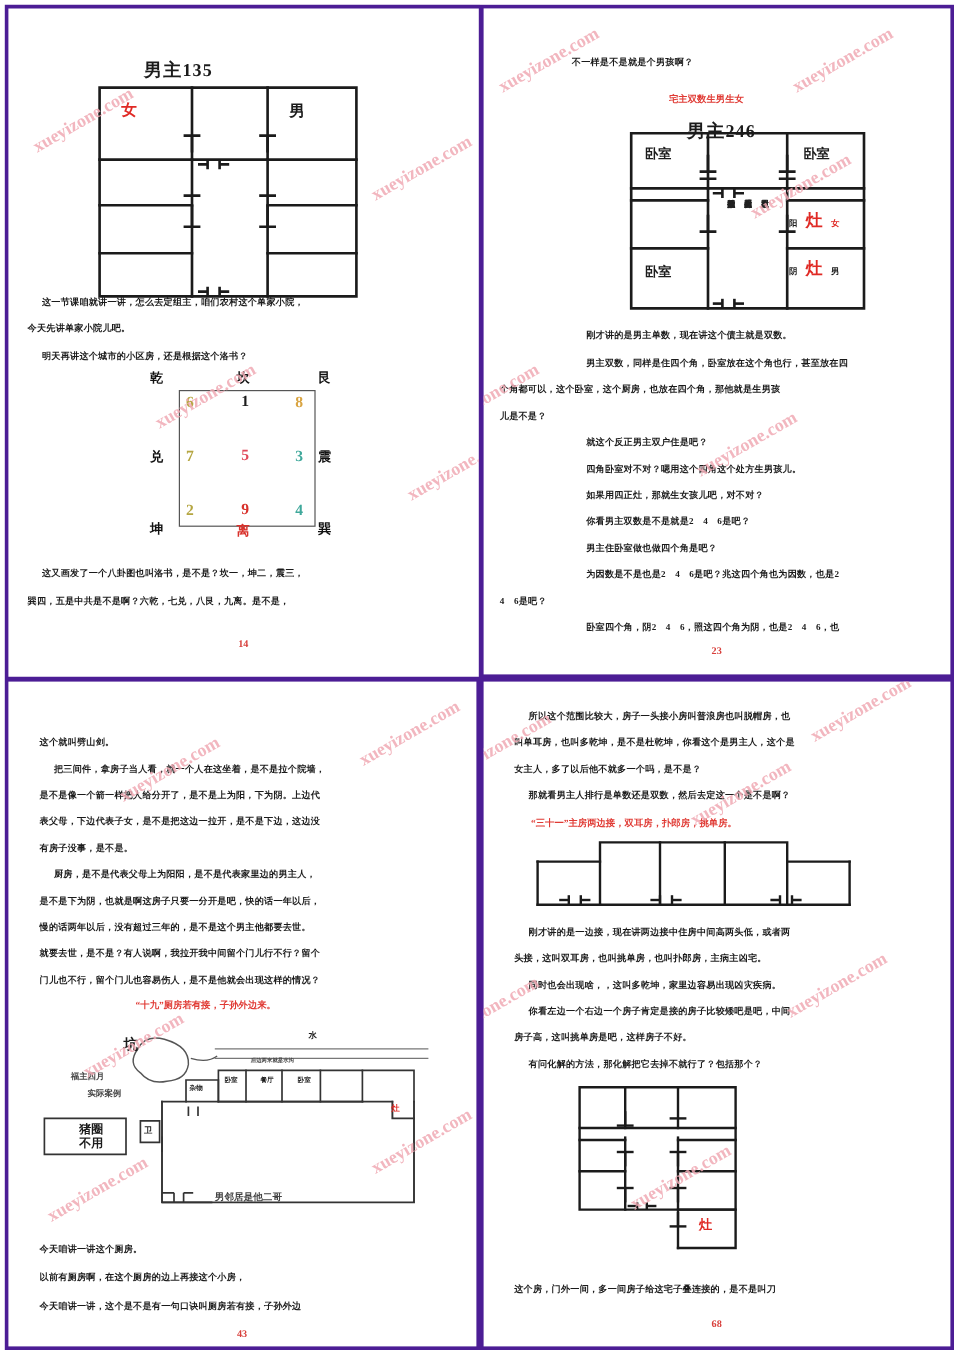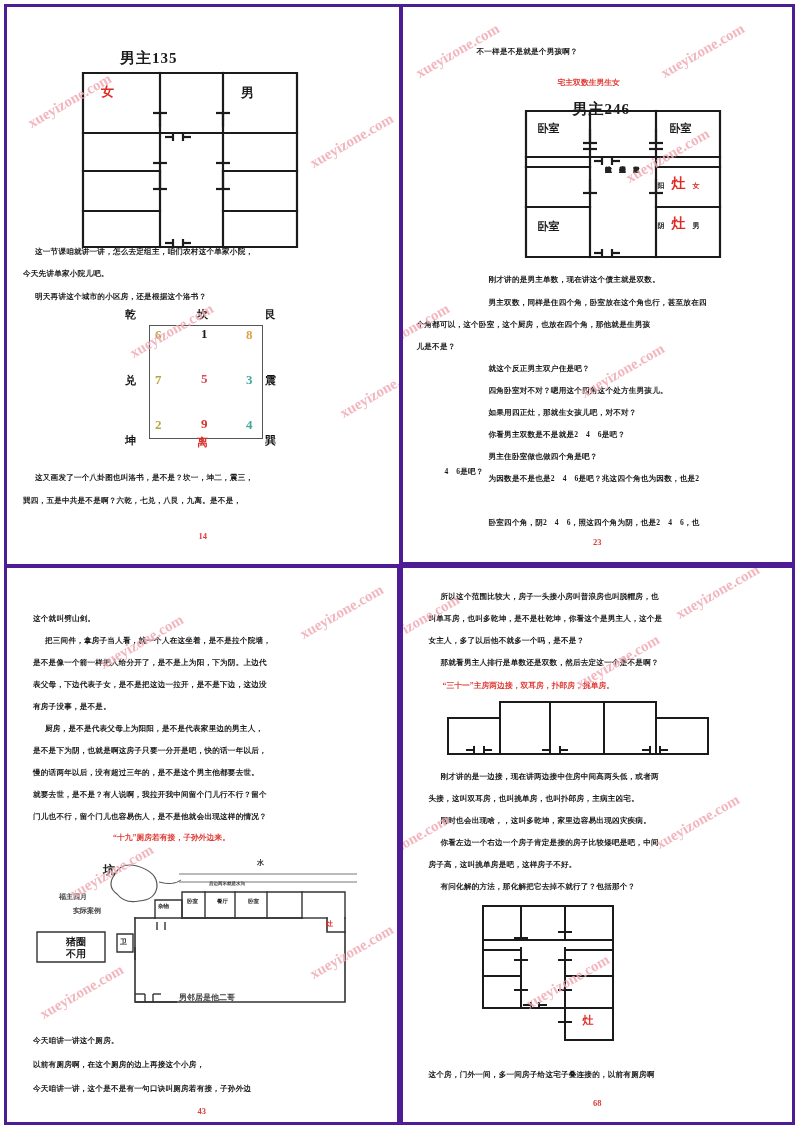--- a/index.html
+++ b/index.html
@@ -211,21 +211,21 @@
         <div class="para p13" style="left:86px;top:266px;">刚才讲的是男主单数，现在讲这个债主就是双数。</div>
         <div class="para p13" style="left:86px;top:289px;">男主双数，同样是住四个角，卧室放在这个角也行，甚至放在四</div>
         <div class="para p13" style="left:14px;top:311px;">个角都可以，这个卧室，这个厨房，也放在四个角，那他就是生男孩</div>
         <div class="para p13" style="left:14px;top:333px;">儿是不是？</div>
         <div class="para p13" style="left:86px;top:355px;">就这个反正男主双户住是吧？</div>
         <div class="para p13" style="left:86px;top:377px;">四角卧室对不对？嗯用这个四角这个处方生男孩儿。</div>
         <div class="para p13" style="left:86px;top:399px;">如果用四正灶，那就生女孩儿吧，对不对？</div>
         <div class="para p13" style="left:86px;top:421px;">你看男主双数是不是就是2　4　6是吧？</div>
         <div class="para p13" style="left:86px;top:443px;">男主住卧室做也做四个角是吧？</div>
         <div class="para p13" style="left:86px;top:465px;">为因数是不是也是2　4　6是吧？兆这四个角也为因数，也是2</div>
-        <div class="para p13" style="left:14px;top:458px;margin-left:28px;">4　6是吧？</div>
+        <div class="para p13" style="left:14px;top:487px;">4　6是吧？</div>
         <div class="para p13" style="left:86px;top:509px;">卧室四个角，阴2　4　6，照这四个角为阴，也是2　4　6，也</div>
 
         <div class="pagenum" style="top:530px;">23</div>
 
         <div class="wm big" style="left:10px;top:60px;">xueyizone.com</div>
         <div class="wm big" style="left:255px;top:60px;">xueyizone.com</div>
         <div class="wm big" style="left:220px;top:165px;">xueyizone.com</div>
         <div class="wm big" style="left:175px;top:380px;">xueyizone.com</div>
         <div class="wm big" style="left:-40px;top:340px;">xueyizone.com</div>
       </div>
@@ -407,21 +407,21 @@
                 <path d="M92 112 L92 124"></path>
               <path d="M58 104 L58 110"></path>
                 <path d="M66 104 L66 110"></path>
               <path d="M50 107 L58 107"></path>
                 <path d="M66 107 L74 107"></path>
             </g>
           </svg>
           <div class="lbl redlbl" style="left:110px;top:115px;font-size:11px;">灶</div>
         </div>
 
-        <div class="para p13" style="left:26px;top:500px;">这个房，门外一间，多一间房子给这宅子叠连接的，以前有厕房啊</div>
+        <div class="para p13" style="left:26px;top:500px;">这个房，门外一间，多一间房子给这宅子叠连接的，是不是叫刀</div>
 
         <div class="pagenum" style="top:530px;">68</div>
 
         <div class="wm big" style="left:270px;top:40px;">xueyizone.com</div>
         <div class="wm big" style="left:-30px;top:70px;">xueyizone.com</div>
         <div class="wm big" style="left:170px;top:110px;">xueyizone.com</div>
         <div class="wm big" style="left:250px;top:270px;">xueyizone.com</div>
         <div class="wm big" style="left:-40px;top:290px;">xueyizone.com</div>
         <div class="wm big" style="left:120px;top:430px;">xueyizone.com</div>
       </div>

